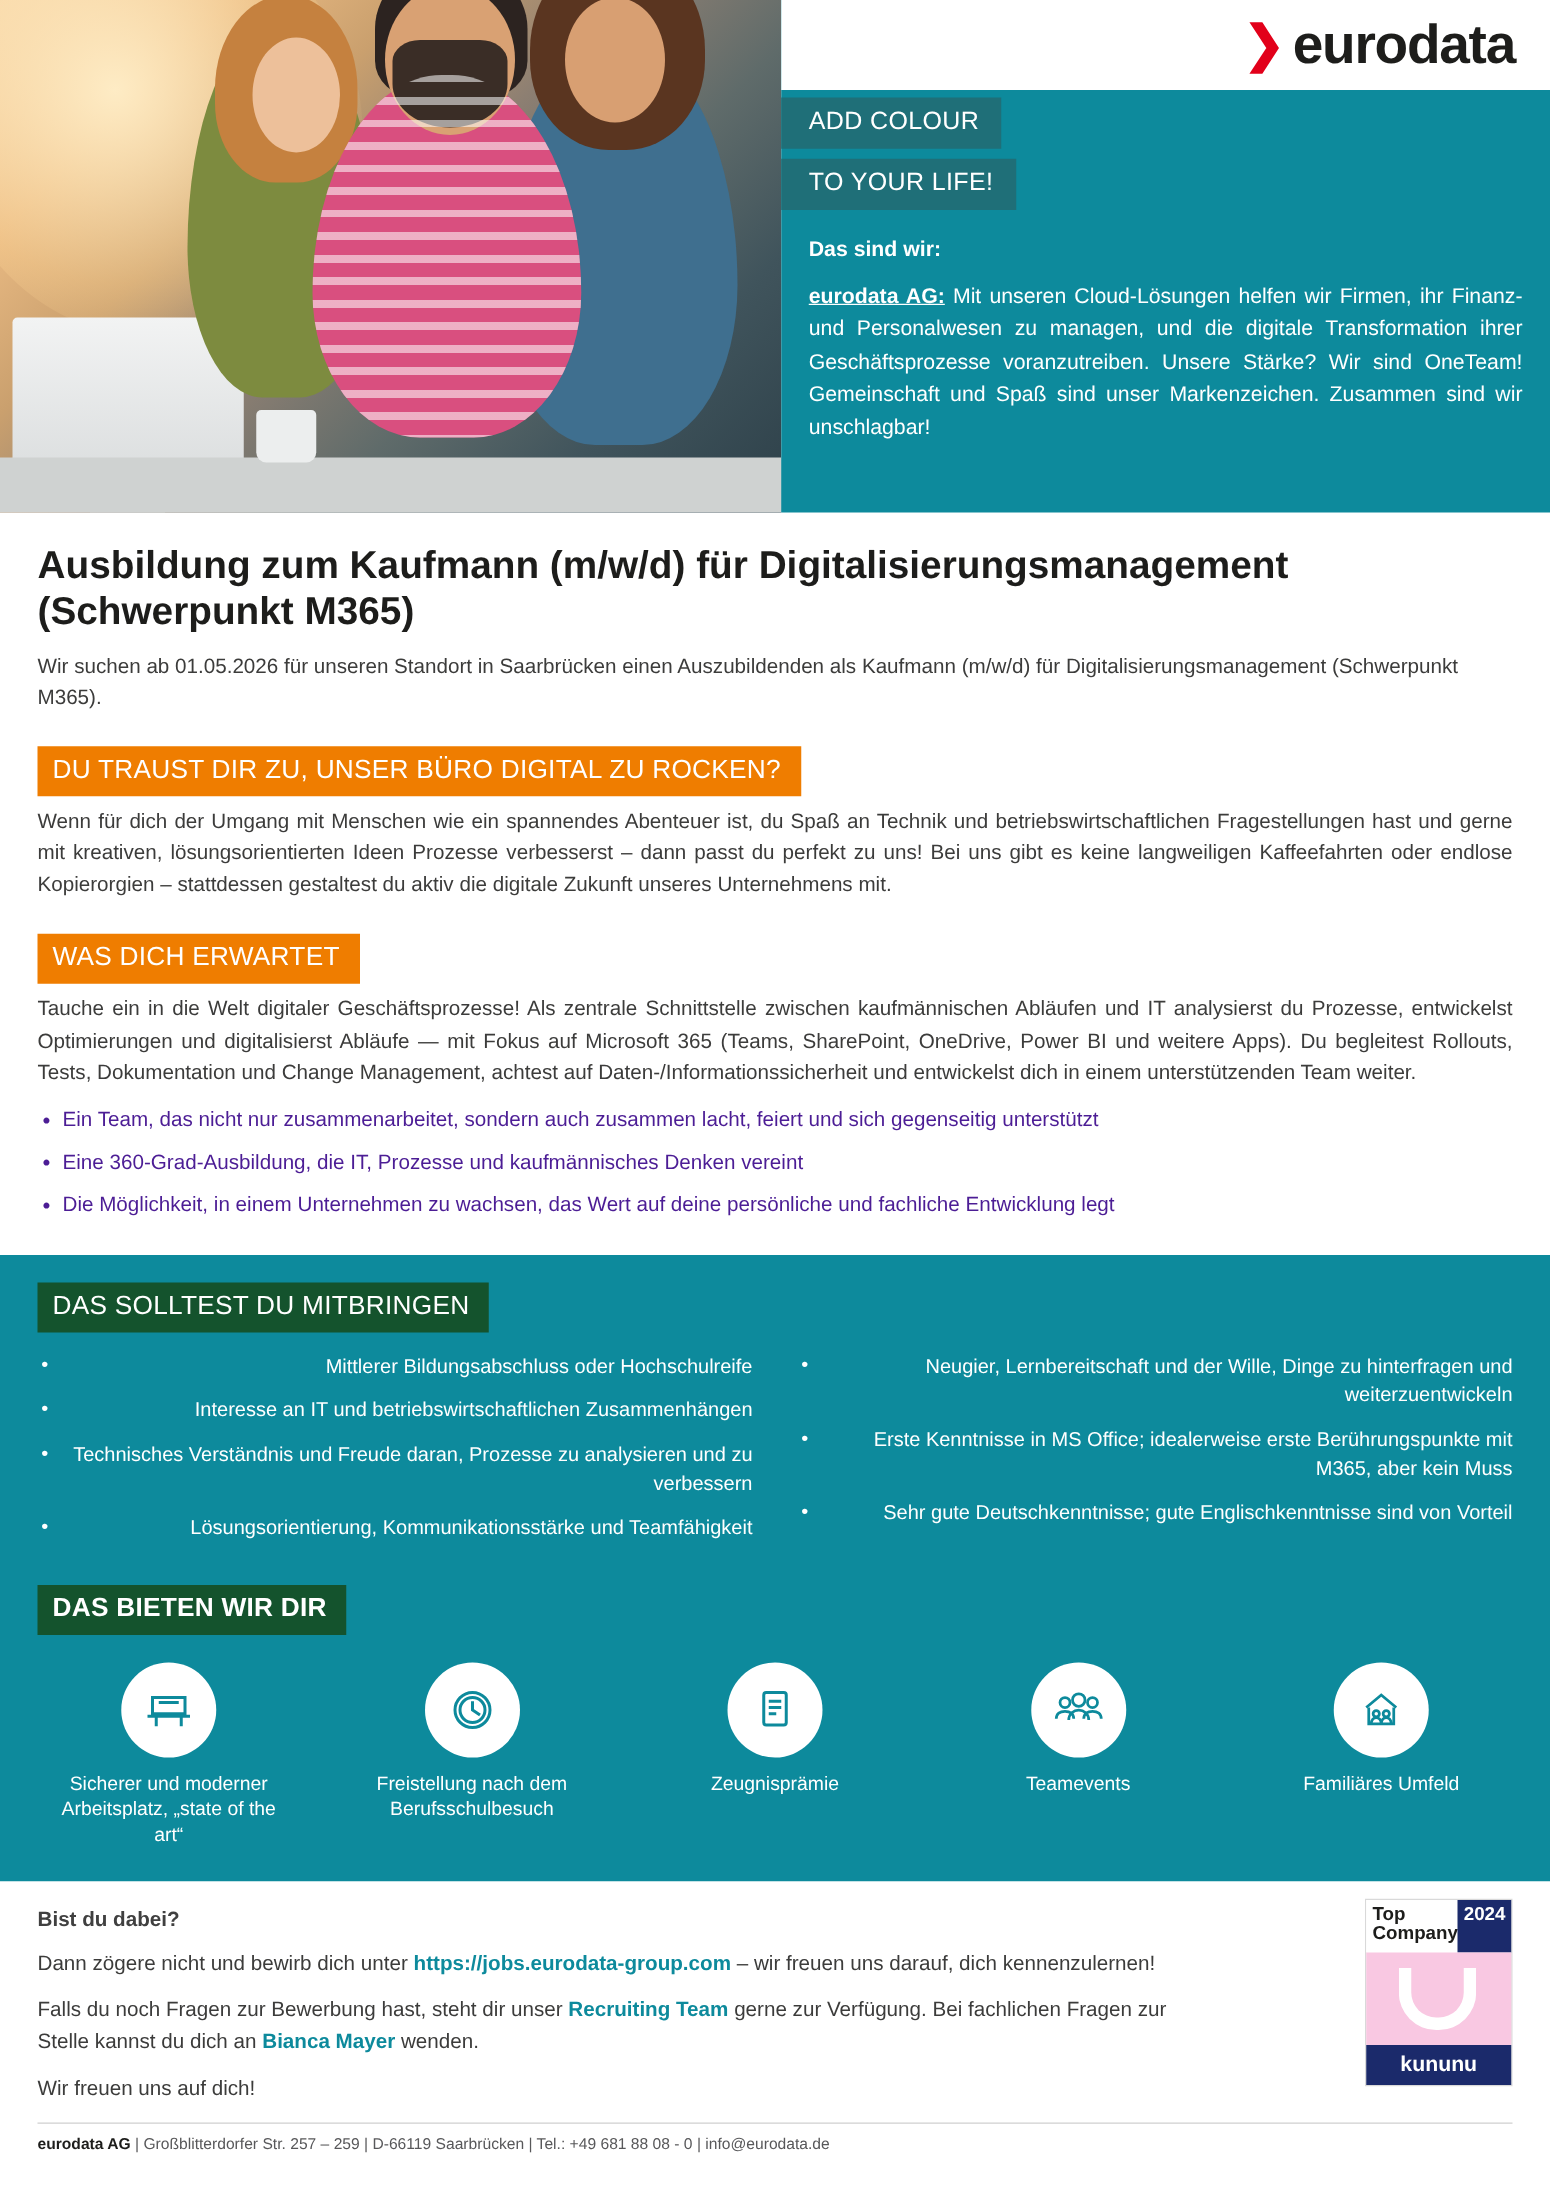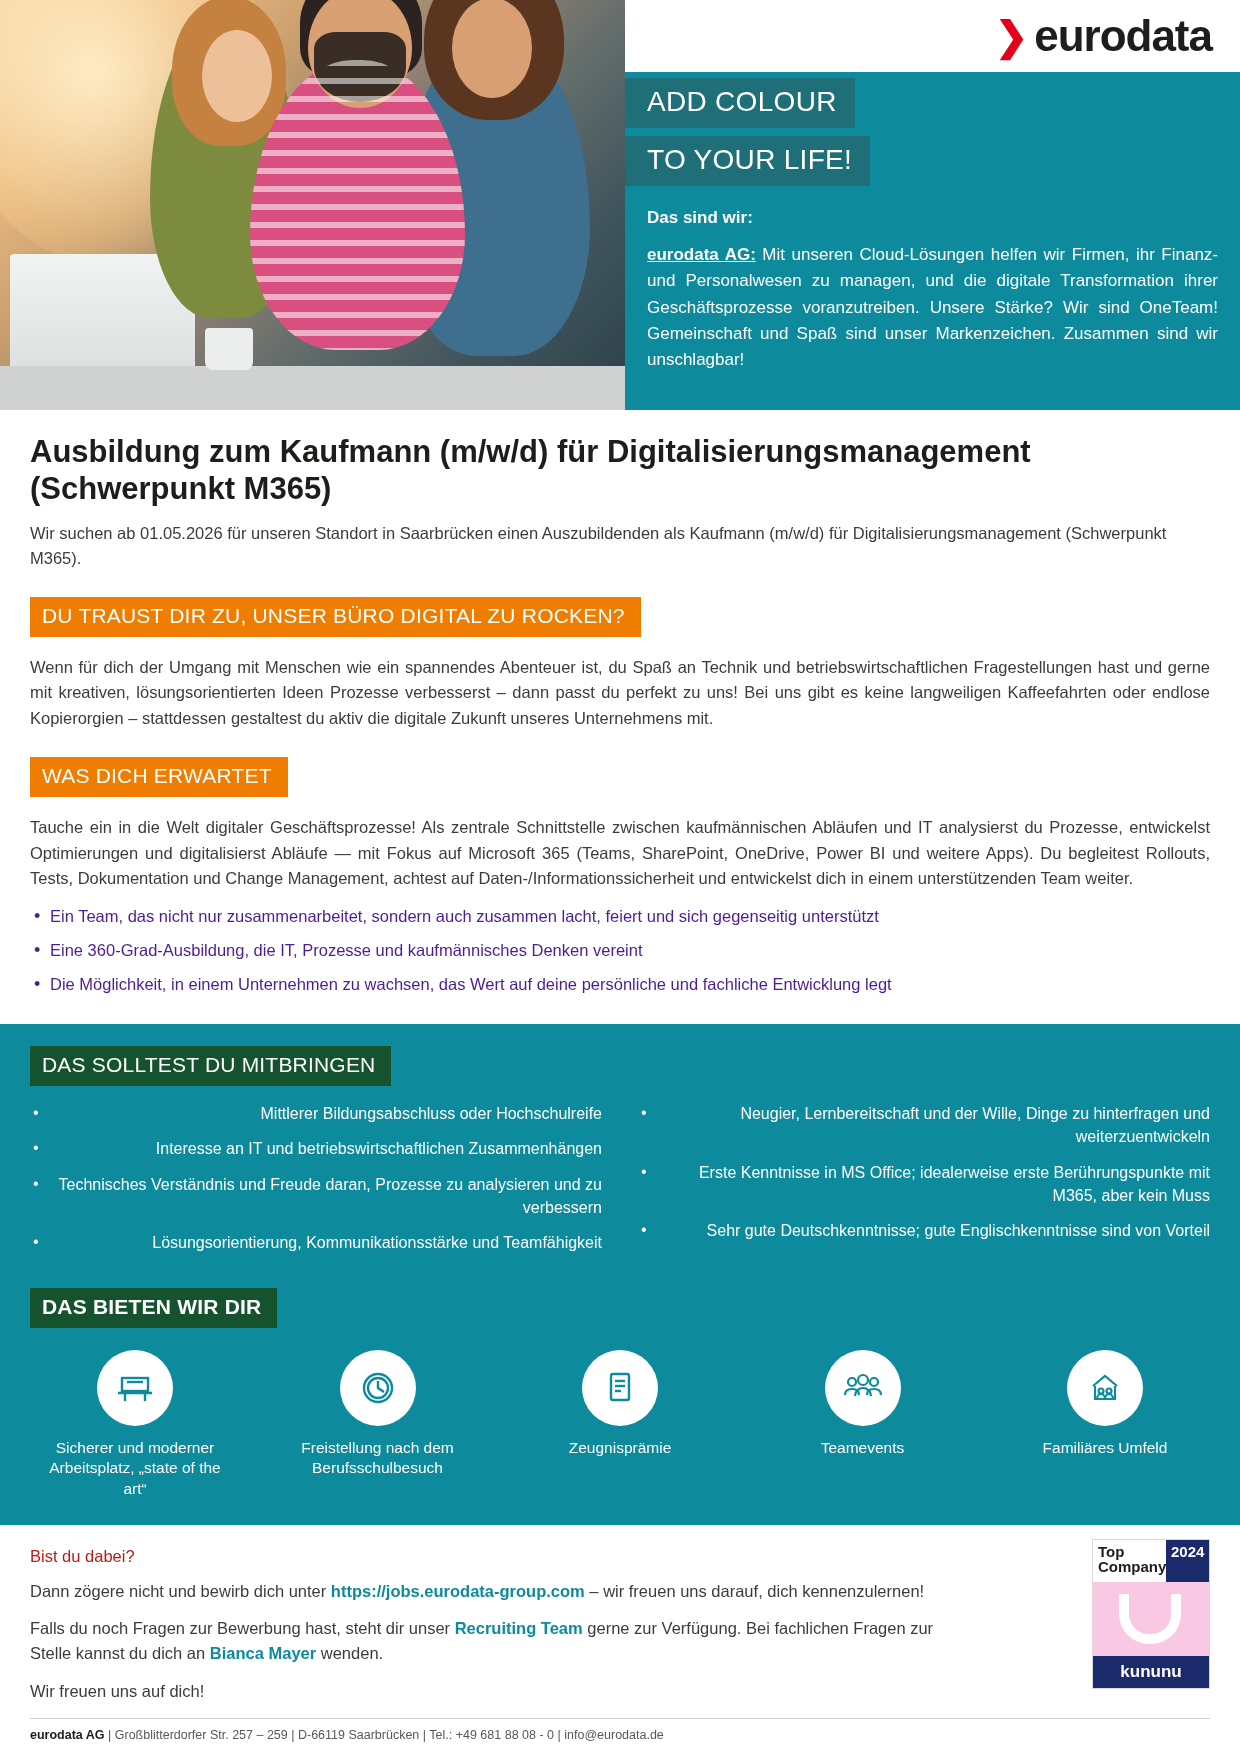--- a/index.html
+++ b/index.html
@@ -45,21 +45,21 @@
   .cup { position:absolute; left: 205px; bottom: 40px; width: 48px; height: 42px; background:#eceeee; border-radius: 4px 4px 8px 8px; }
   .stripes { position:absolute; left: 250px; top: 60px; width: 215px; height: 290px; overflow:hidden; border-radius: 48% 48% 40% 40% / 60% 60% 40% 40%;
     background: repeating-linear-gradient(180deg, rgba(255,255,255,.55) 0 6px, rgba(255,255,255,0) 6px 18px); }
 
   .hero-right { width: 615px; height: 410px; background:#0d8a9c; position: relative; }
   .logo-band { height: 72px; background:#ffffff; display:flex; align-items:center; justify-content:flex-end; padding-right: 28px; }
   .logo { display:flex; align-items:center; gap: 6px; }
   .logo-chev { color:#e2001a; font-size: 40px; font-weight: bold; line-height: 1; }
   .logo-text { font-size: 44px; font-weight: bold; color:#1d1d1b; letter-spacing:-1px; }
   .add-colour, .to-your-life {
-    display:inline-block; background:#1f6f78; color:#ffffff; font-size: 28px;
+    display:inline-block; background:#1f6f78; color:#ffffff; font-size: 20px;
     padding: 8px 18px 10px 22px; letter-spacing: .3px;
   }
   .tagline-wrap { margin-top: 6px; }
   .tagline-wrap .row { margin-bottom: 8px; }
   .das-sind-wir { color:#ffffff; font-weight:bold; font-size: 17px; margin: 22px 0 14px 22px; }
   .hero-copy {
     color:#ffffff; font-size: 17px; line-height: 1.55; margin: 0 22px 0 22px;
     text-align: justify;
   }
   .hero-copy b { font-weight: bold; text-decoration: underline; }
@@ -72,21 +72,21 @@
   }
   p.intro { font-size: 16.5px; line-height: 1.5; color:#3c3c3b; margin-top: 14px; }
 
   .band {
     display:inline-block; color:#ffffff; font-size: 21px; letter-spacing:.2px;
     padding: 7px 16px 9px 12px; margin-top: 26px;
   }
   .band.orange { background:#ef7d00; }
   .band.teal { background:#14532d; }
 
-  p.para { font-size: 16.5px; line-height: 1.55; color:#3c3c3b; margin-top: 18px; text-align: justify; }
+  p.para { font-size: 16.5px; line-height: 1.55; color:#3c3c3b; margin-top: 8px; text-align: justify; }
   ul.bullets { list-style:none; margin-top: 12px; }
   ul.bullets li { font-size: 16.5px; line-height: 1.5; color:#4c1d95; padding-left: 20px; position:relative; margin-bottom: 9px; }
   ul.bullets li:before { content:"•"; position:absolute; left: 4px; top:-1px; font-size: 18px; }
 
   
   .teal-section { background:#0d8a9c; color:#ffffff; margin-top: 28px; padding: 22px 30px 26px 30px; }
   .teal-section .band { margin-top: 0; }
   .two-col { display:flex; gap: 36px; margin-top: 16px; text-align: right; }
   .two-col ul { flex:1; list-style:none; }
   .two-col li { font-size: 16px; line-height: 1.45; padding-left: 20px; position:relative; margin-bottom: 12px; }
@@ -97,21 +97,21 @@
   .benefit { width: 190px; text-align:center; }
   .benefit .circle {
     width: 76px; height: 76px; border-radius:50%; background:#ffffff; margin: 0 auto 12px auto;
     display:flex; align-items:center; justify-content:center;
   }
   .benefit .circle svg { display:block; }
   .benefit .lbl { font-size: 15.5px; line-height: 1.3; color:#ffffff; }
 
   
   .footer { padding: 22px 30px 0 30px; position:relative; }
-  .footer h3 { font-size: 16.5px; color:#b91c1c; font-weight:normal; }
+  .footer h3 { font-size: 16.5px; color:#404040; font-weight:bold; }
   .footer p { font-size: 16.5px; line-height: 1.5; color:#3c3c3b; margin-top: 13px; max-width: 930px; }
   .footer a, .hl { color:#0d8a9c; font-weight:bold; text-decoration:none; }
   .badge {
     position:absolute; right: 30px; top: 14px; width: 118px; height: 150px;
     border: 1px solid #d9d9d9; background:#fff;
   }
   .badge .top { display:flex; height: 42px; }
   .badge .top .l { flex:1; background:#ffffff; color:#1d1d1b; font-weight:bold; font-size: 15px; line-height:1.05; padding: 4px 0 0 5px; }
   .badge .top .r { width: 48px; background:#1b2a6b; color:#fff; font-weight:bold; font-size: 15px; display:flex; align-items:flex-start; justify-content:center; padding-top: 3px;}
   .badge .mid { height: 74px; background:#f9c8e2; position:relative; overflow:hidden; }

